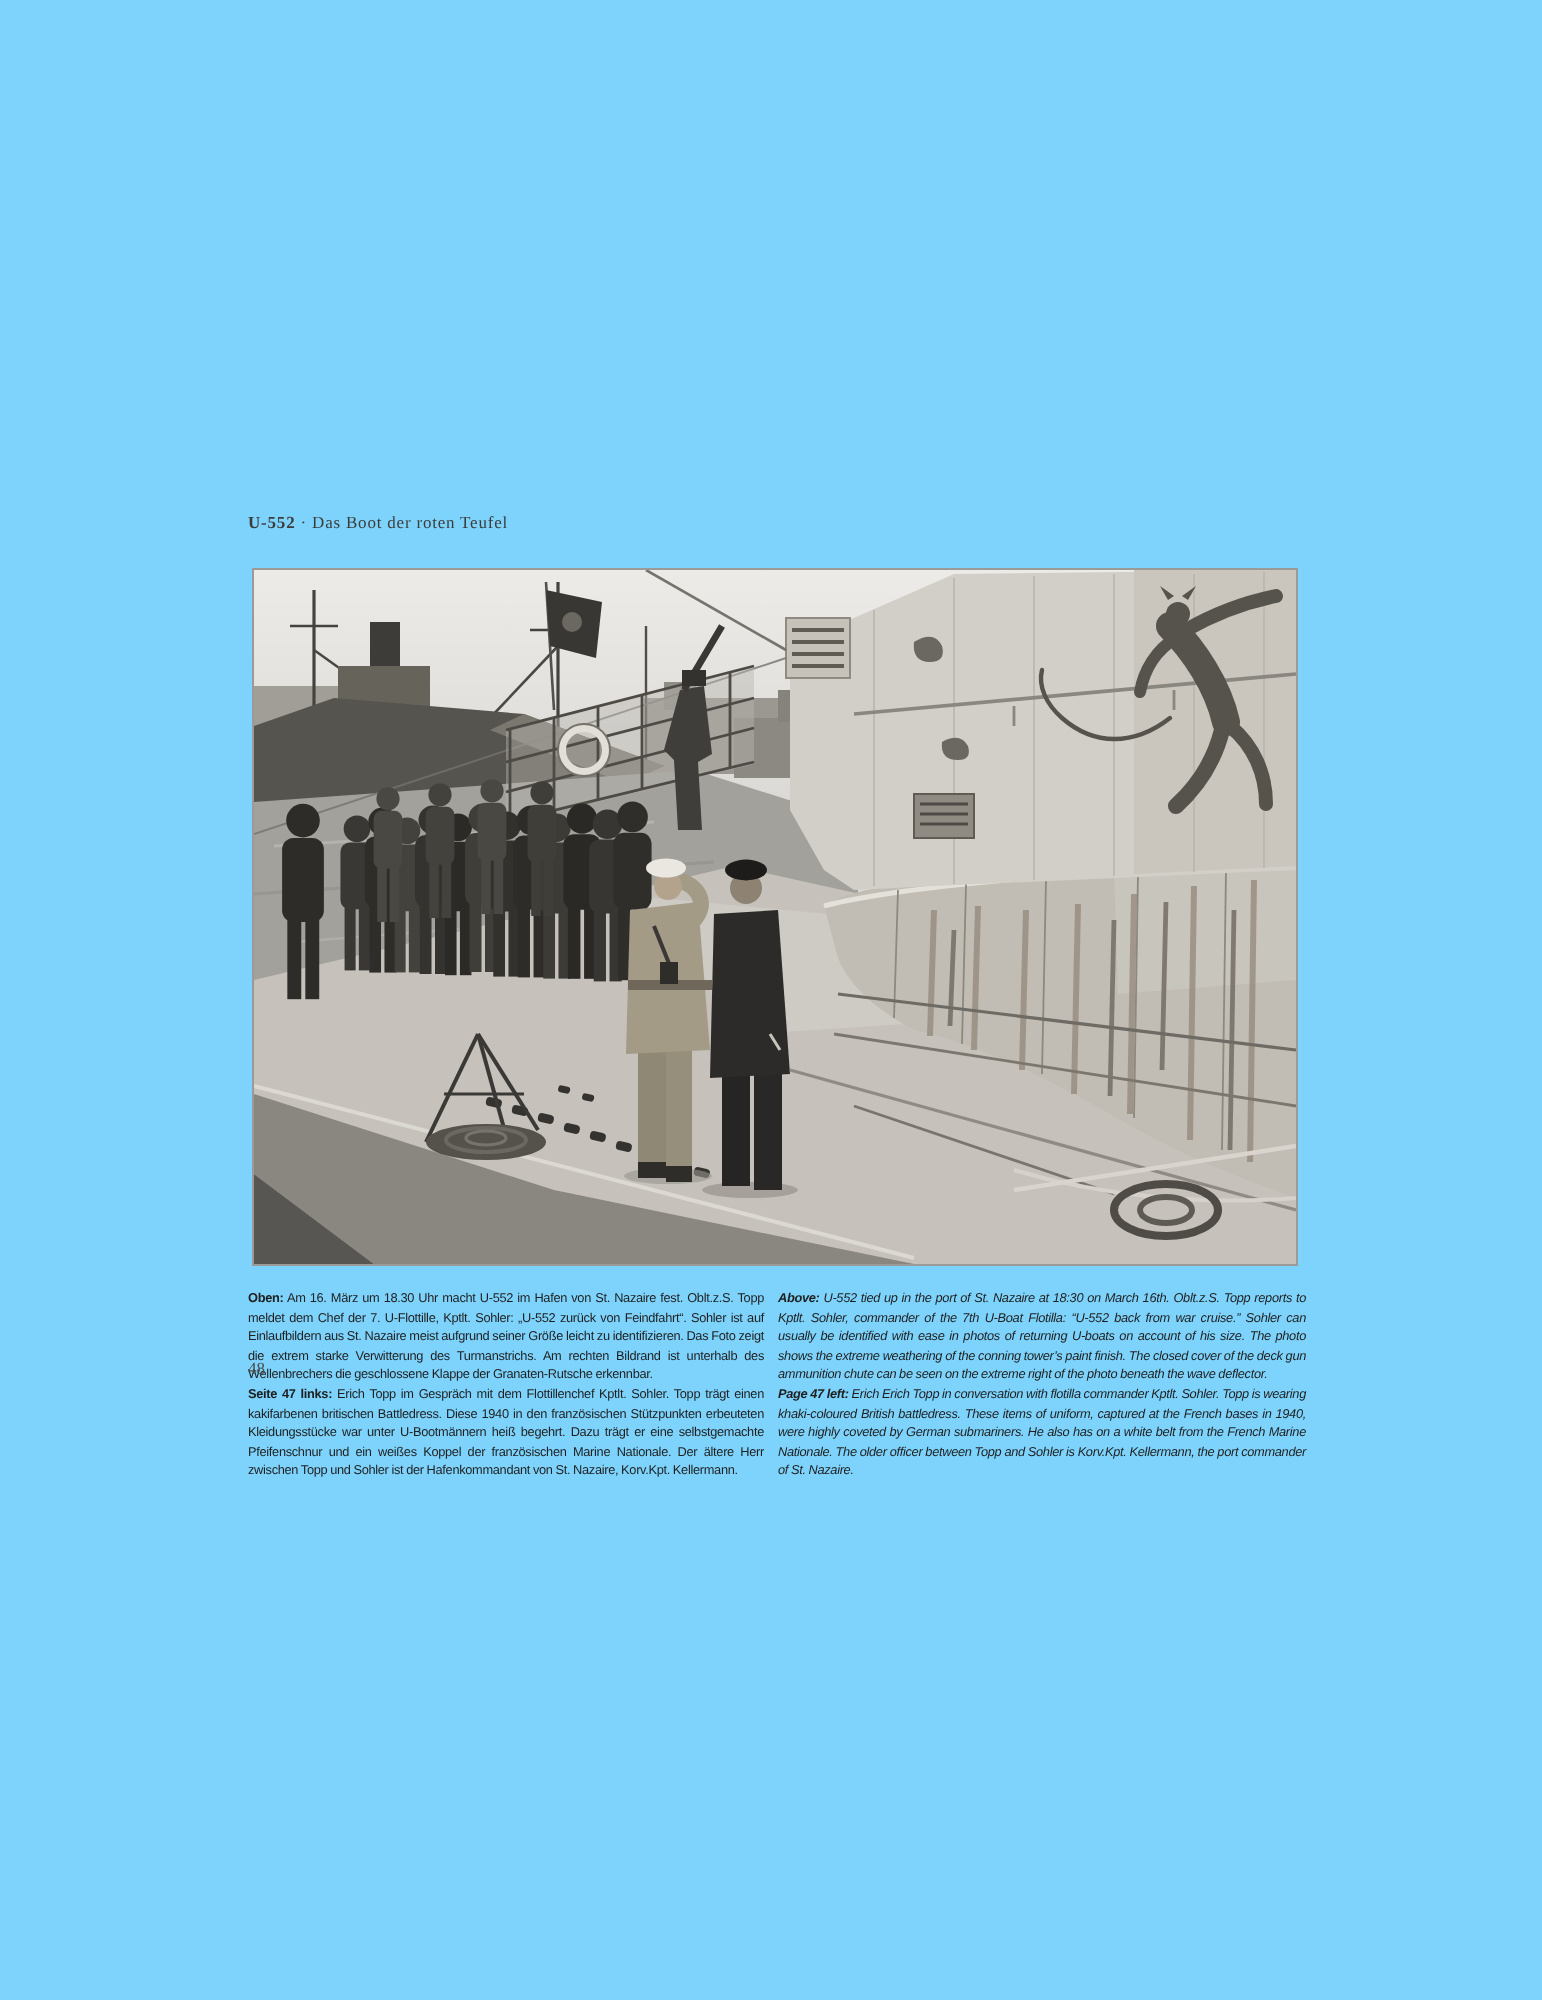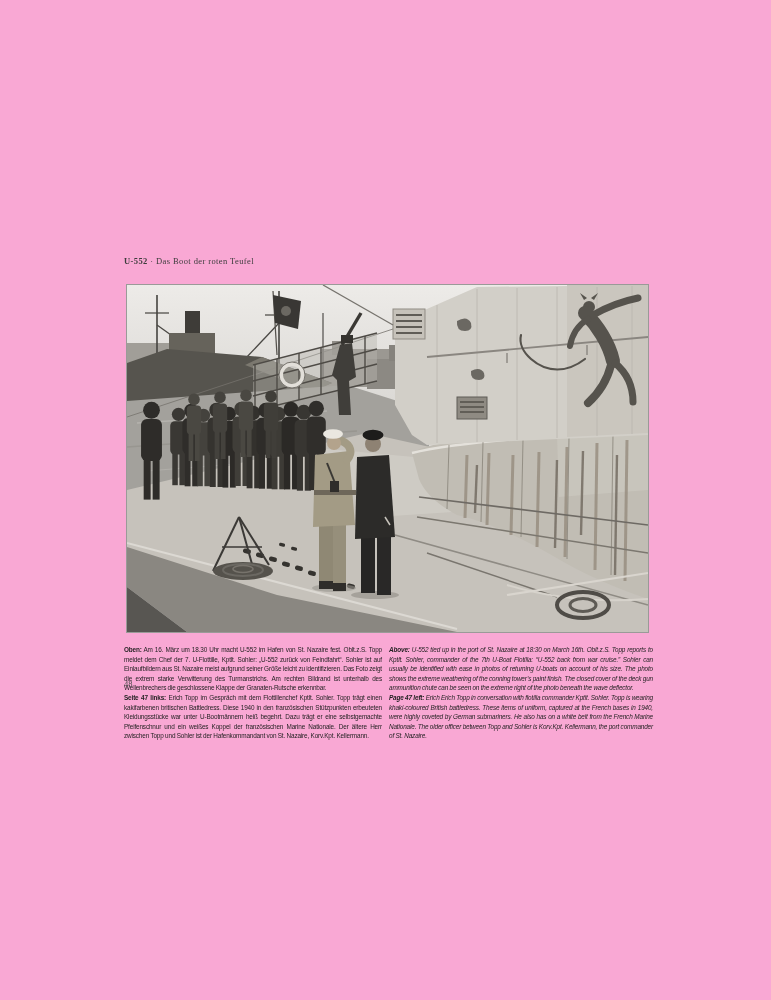--- a/index.html
+++ b/index.html
@@ -1,16 +1,16 @@
 <!DOCTYPE html>
 <html><head>
 <meta charset="utf-8">
 <style>
   html,body{margin:0;padding:0;background:#ffffff;}
-  .page{position:relative;width:771px;height:1000px;background:#f9a8d4;overflow:hidden;
+  .page{position:relative;width:771px;height:1000px;background:#7dd3fc;overflow:hidden;
         font-family:"Liberation Serif",serif;color:#2b2b2b;}
   .running-head{position:absolute;left:124px;top:256px;font-size:8.5px;letter-spacing:.4px;color:#3c3c3c;}
   .running-head .code{font-weight:bold;}
   .photo-frame{position:absolute;left:126px;top:284px;width:521px;height:347px;
                border:1px solid #9a9a98;box-sizing:content-box;background:#dddbd7;}
   .photo-frame svg{display:block;}
   .captions{position:absolute;top:645px;left:0;width:771px;}
   .cap-col{position:absolute;top:0;font-family:"Liberation Sans",sans-serif;
            font-size:6.4px;line-height:9.6px;text-align:justify;color:#1f1f1f;
            letter-spacing:-0.15px;word-spacing:-0.2px;}

